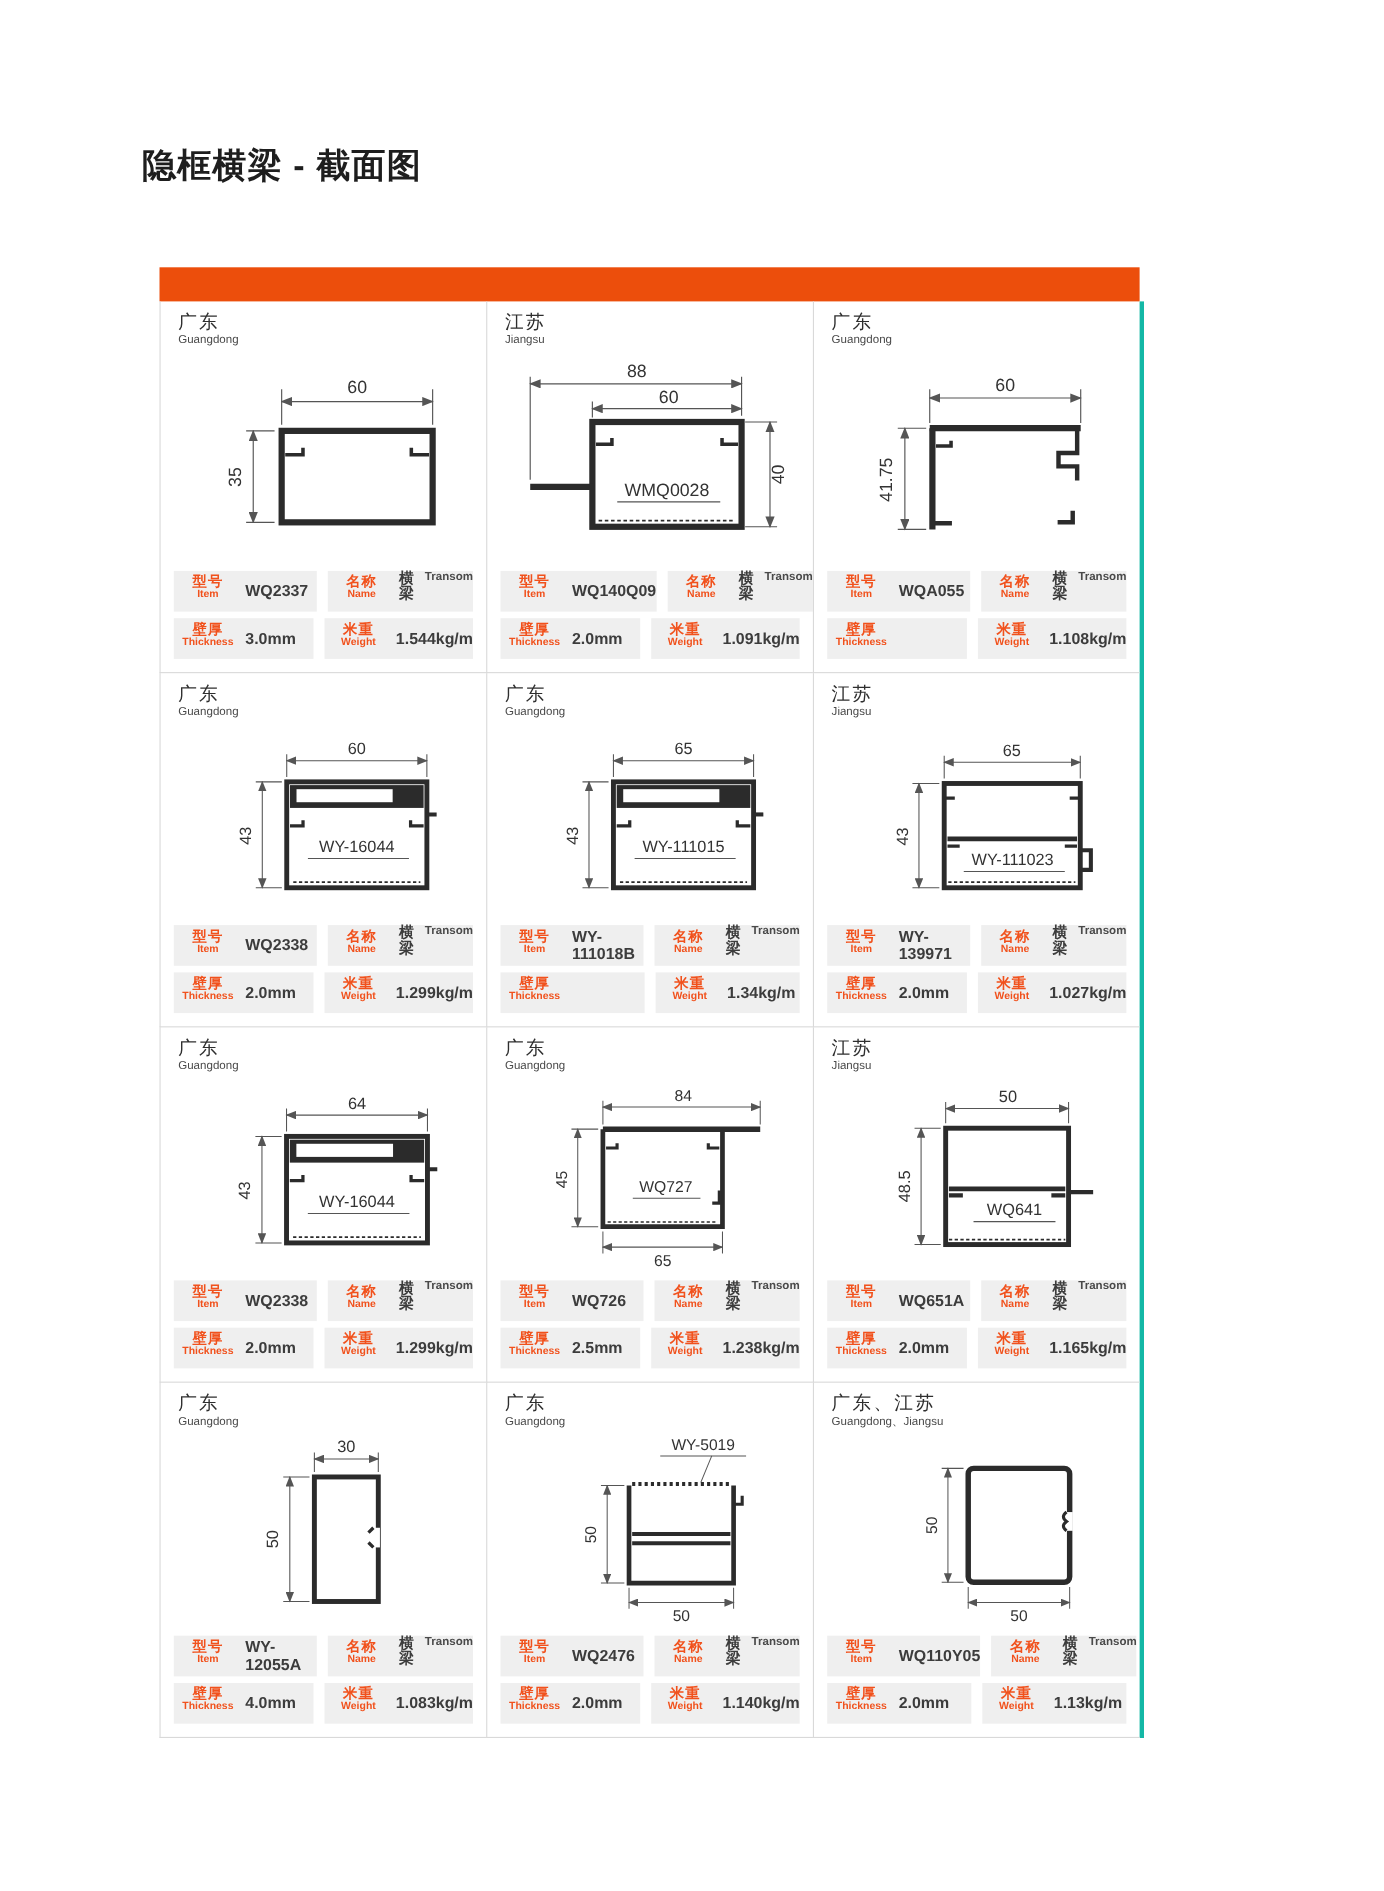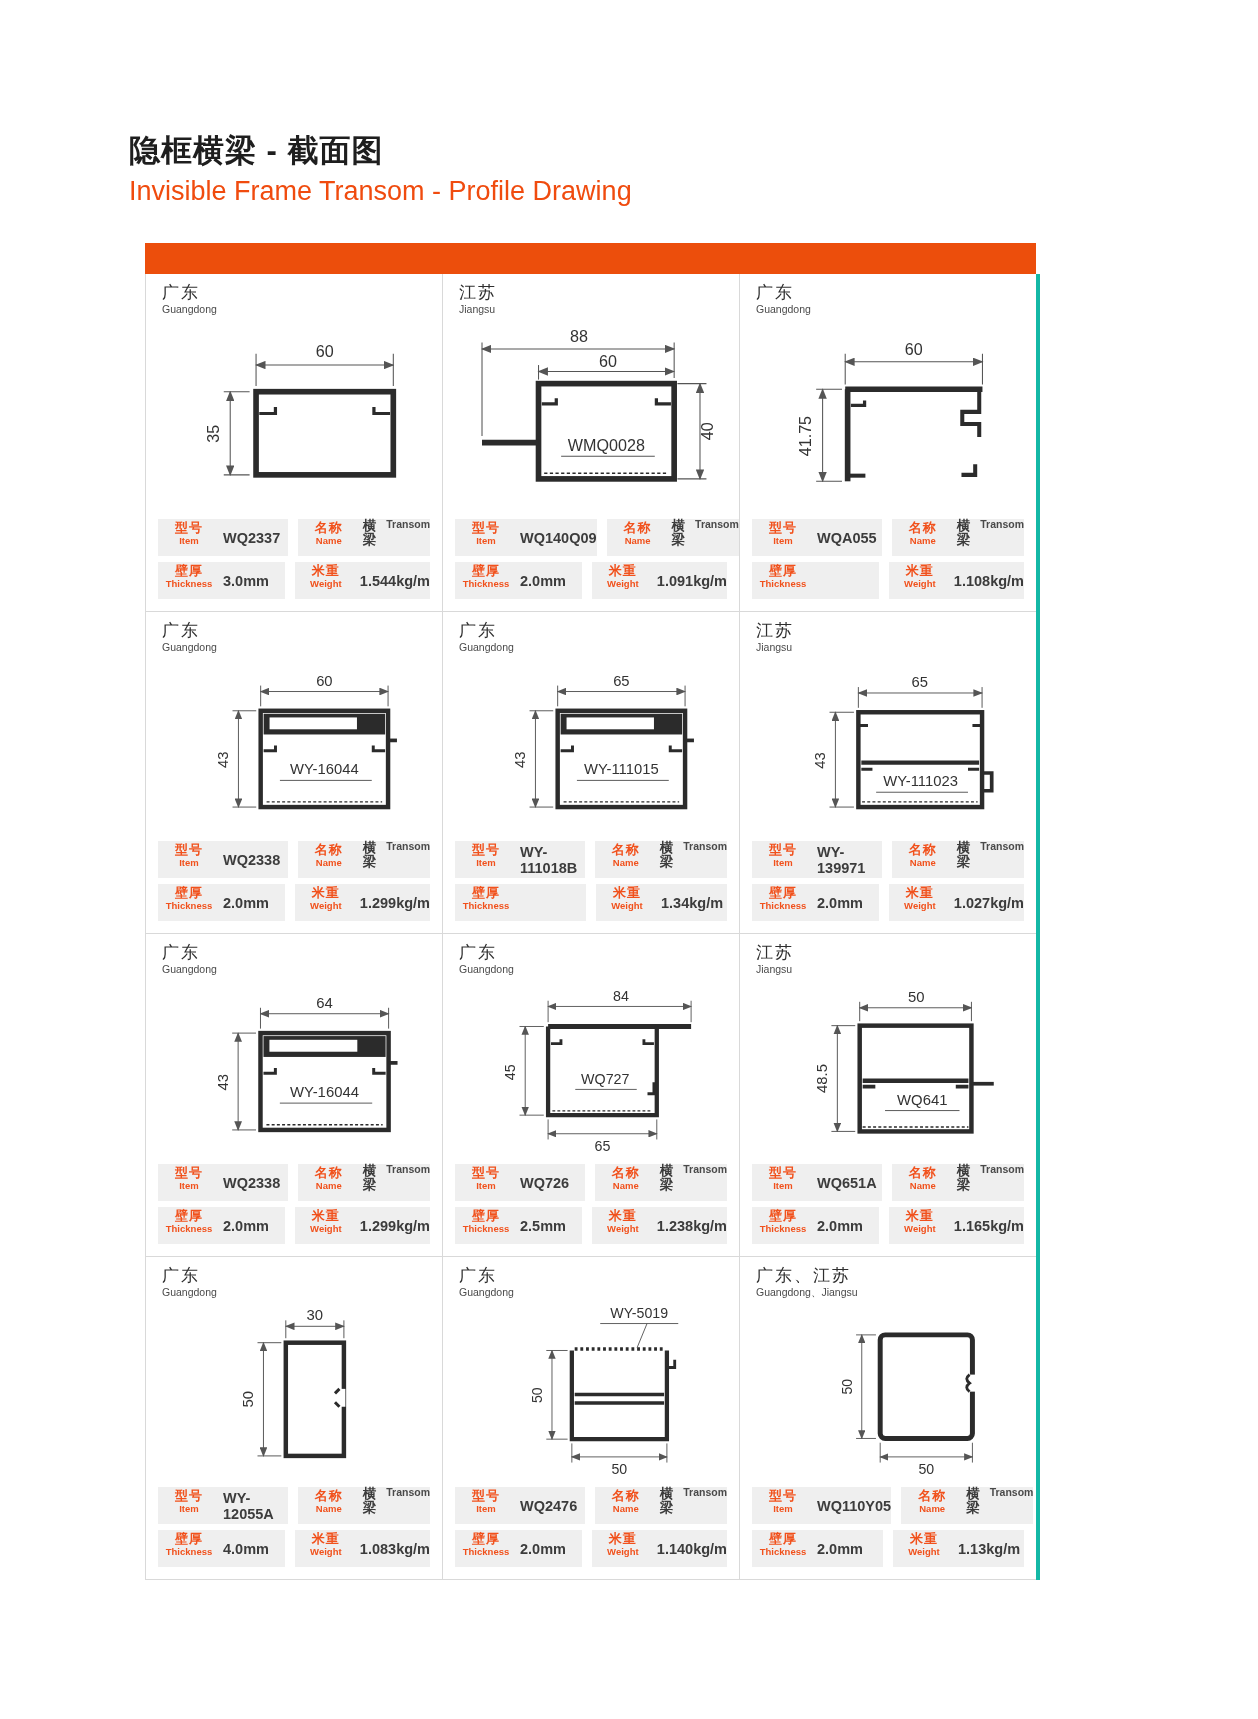--- a/index.html
+++ b/index.html
@@ -34,33 +34,32 @@
   .dash{fill:none;stroke:#2b2b2b;stroke-width:2;stroke-dasharray:4 3;}
   .dim{fill:none;stroke:#555;stroke-width:1.3;}
   .dimtxt{font-size:20px;fill:#333;}
   .plabel{font-size:20px;fill:#333;}
 
   
   .ptable{margin-top:4px;}
   .trow{display:flex;gap:10px;margin-top:6px;}
   .tpair{flex:1;display:flex;background:#efefef;min-height:37px;}
   .tlabel{width:60px;text-align:center;padding:3px 1px 2px 1px;line-height:1.05;}
-  .tlabel .cn{display:block;font-size:13px;font-weight:700;color:#f1511c;letter-spacing:1px;font-family:Liberation Mono, monospace;}
+  .tlabel .cn{display:block;font-size:13px;font-weight:700;color:#f1511c;letter-spacing:1px;}
   .tlabel .en{display:block;font-size:9.5px;font-weight:700;color:#f1511c;}
   .tval{flex:1;display:flex;align-items:center;font-size:14.5px;color:#3c3c3c;padding-left:3px;font-weight:bold;}
   .tval-2line{flex-direction:row;align-items:flex-start;justify-content:center;line-height:1.05;}
   .tval-2line .cn{font-size:13.5px;color:#3c3c3c;}
   .tval-2line .en{font-size:10.5px;color:#4a4a4a;margin-left:10px;}
 </style>
 </head>
 <body>
 
 <div class="title-block">
   <div class="title-cn">隐框横梁 - 截面图</div>
-  <div class="title-en">Invisible Frame Transom - Profile Drawing</div>
 </div>
 
 <div class="section-bar"></div>
 
 <div class="grid">
 
   <div class="cell">
     <div class="region">
       <div class="region-cn">广东</div>
       <div class="region-en">Guangdong</div>

